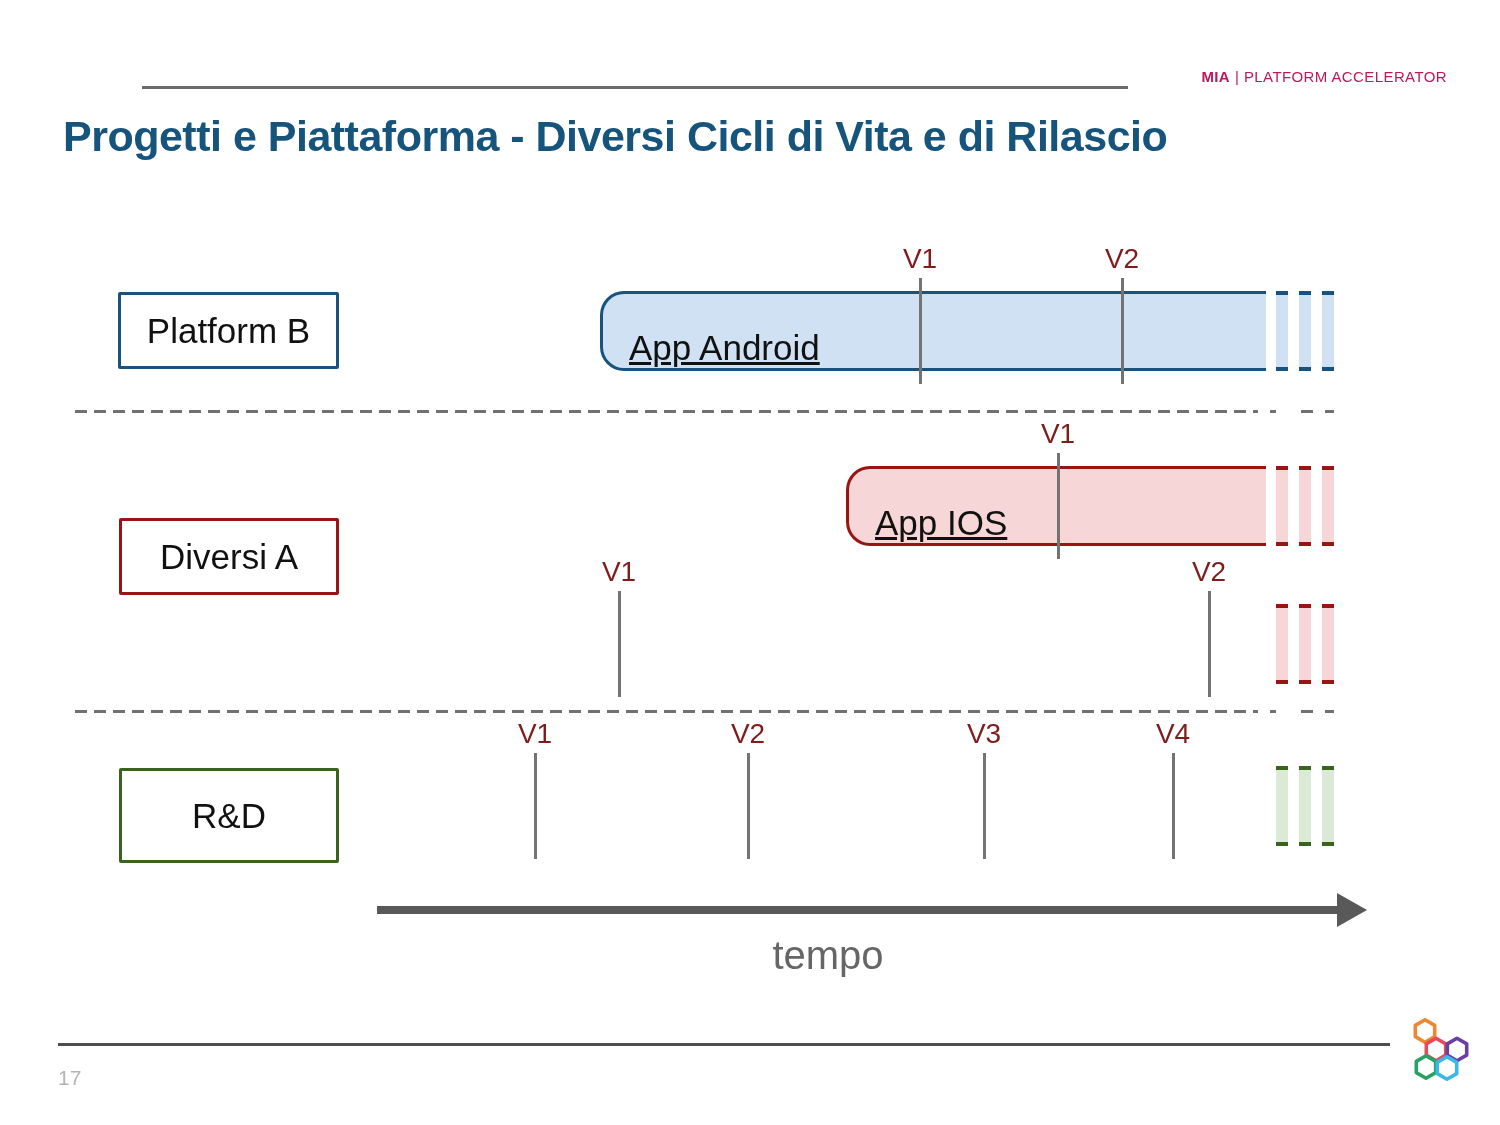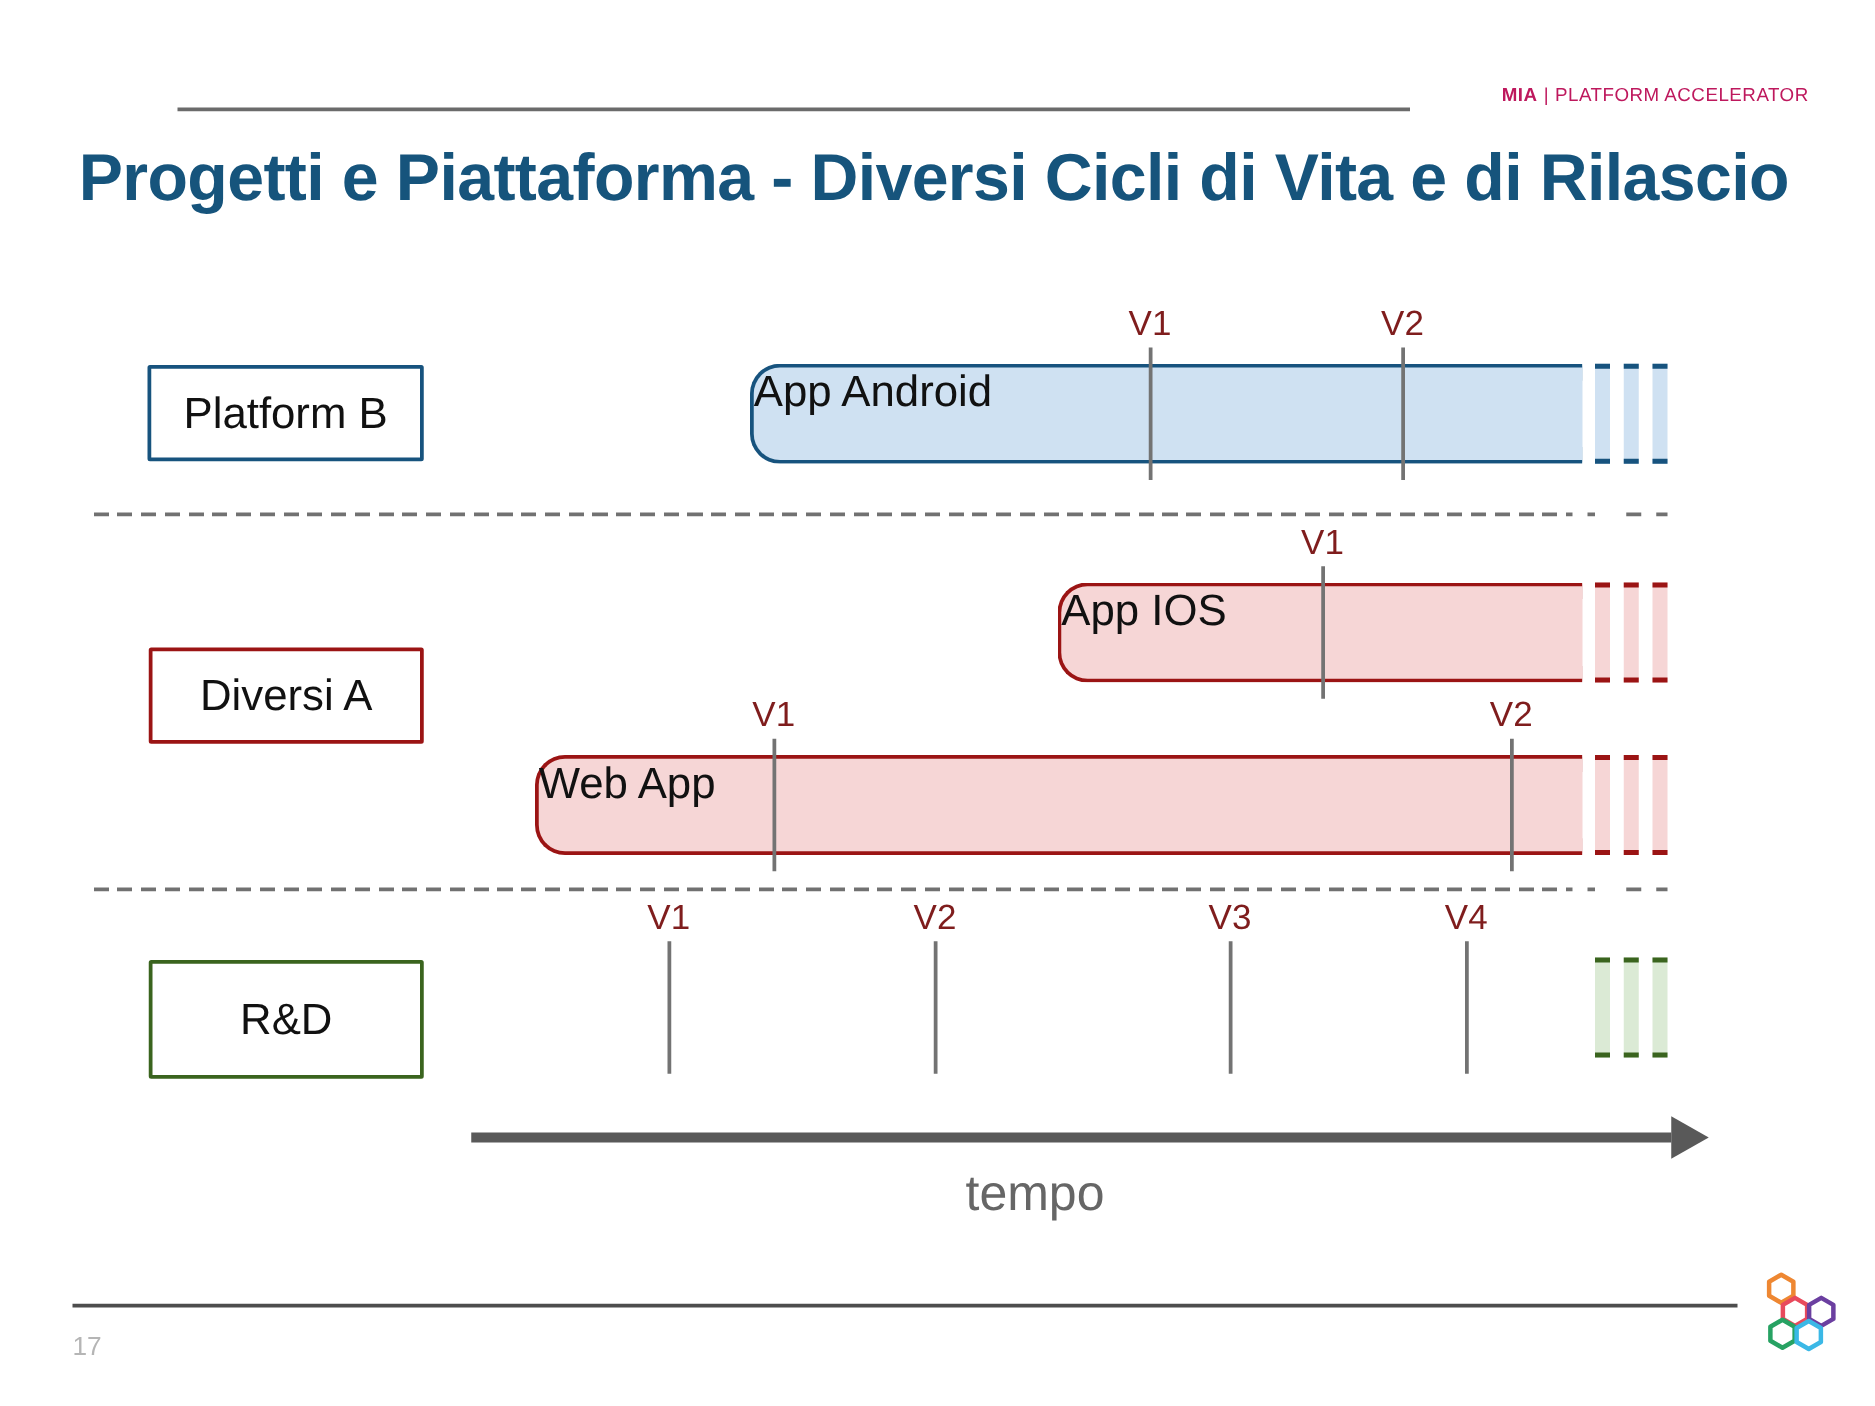--- a/index.html
+++ b/index.html
@@ -6,37 +6,37 @@
   .slide{
     position:relative;width:1500px;height:1125px;background:#ffffff;overflow:hidden;
     font-family:"Liberation Sans", sans-serif;color:#111;
   }
   
   .brand{position:absolute;top:68px;right:53px;font-size:15px;letter-spacing:.4px;color:#be185d;white-space:nowrap;}
   .brand .b{font-weight:700;}
   .brand .r{margin-left:5px;}
   .header-line{position:absolute;left:142px;top:86px;width:986px;height:3px;background:#6b6b6b;}
   .title{
-    position:absolute;left:63px;top:112px;margin:0;font-size:53px;font-weight:700;
+    position:absolute;left:63px;top:112px;margin:0;font-size:43px;font-weight:700;
     color:#16547c;white-space:nowrap;letter-spacing:-.5px;
   }
   
   .blue{--fill:#cfe1f2;--border:#17537e;}
   .red{--fill:#f6d6d6;--border:#9b1414;}
   .green{--fill:#dbead5;--border:#3a641e;}
   
   .diagram{position:absolute;left:0;top:0;width:1500px;height:1125px;}
   .lane-box{
     position:absolute;box-sizing:border-box;border:3px solid var(--border);background:#fff;
     display:flex;align-items:center;justify-content:center;font-size:35px;color:#111;border-radius:2px;
   }
   .bar{
     position:absolute;box-sizing:border-box;background:var(--fill);
     border:3px solid var(--border);border-right:none;border-radius:24px 0 0 24px;
-    display:flex;align-items:flex-start;font-size:35px;color:#111;
+    display:flex;align-items:flex-end;padding-left:26px;font-size:35px;color:#111;text-decoration:underline;
   }
   .strip{
     position:absolute;box-sizing:border-box;background:var(--fill);
     border-top:4px solid var(--border);border-bottom:4px solid var(--border);
   }
   .vline{position:absolute;width:3px;background:#737373;}
   .vlabel{position:absolute;font-size:28px;line-height:34px;color:#7f1d1d;transform:translateX(-50%);}
   .sep{position:absolute;height:3px;background:repeating-linear-gradient(90deg,#717171 0 12px,transparent 12px 19px);}
   .sep-dash{position:absolute;height:3px;background:#717171;}
   
@@ -80,23 +80,20 @@
         <span>Diversi A</span>
       </div>
       <div class="bar red" style="left: 846px; top: 466px; width: 420px; height: 80px;">
         <span>App IOS</span>
       </div>
       <div class="vline" style="left: 1056.5px; top: 453px; height: 106px;"></div>
       <div class="vlabel" style="left: 1058px; top: 417px;">V1</div>
       <div class="strip red" style="left: 1276px; top: 466px; width: 12px; height: 80px;"></div>
       <div class="strip red" style="left: 1299px; top: 466px; width: 12px; height: 80px;"></div>
       <div class="strip red" style="left: 1322px; top: 466px; width: 12px; height: 80px;"></div>
-      <div class="bar red" style="left: 428px; top: 604px; width: 838px; height: 80px;">
-        <span>Web App</span>
-      </div>
       <div class="vline" style="left: 617.5px; top: 591px; height: 106px;"></div>
       <div class="vlabel" style="left: 619px; top: 555px;">V1</div>
       <div class="vline" style="left: 1207.5px; top: 591px; height: 106px;"></div>
       <div class="vlabel" style="left: 1209px; top: 555px;">V2</div>
       <div class="strip red" style="left: 1276px; top: 604px; width: 12px; height: 80px;"></div>
       <div class="strip red" style="left: 1299px; top: 604px; width: 12px; height: 80px;"></div>
       <div class="strip red" style="left: 1322px; top: 604px; width: 12px; height: 80px;"></div>
       <div class="lane-box green" style="left: 119px; top: 768px; width: 220px; height: 95px;">
         <span>R&amp;D</span>
       </div>

